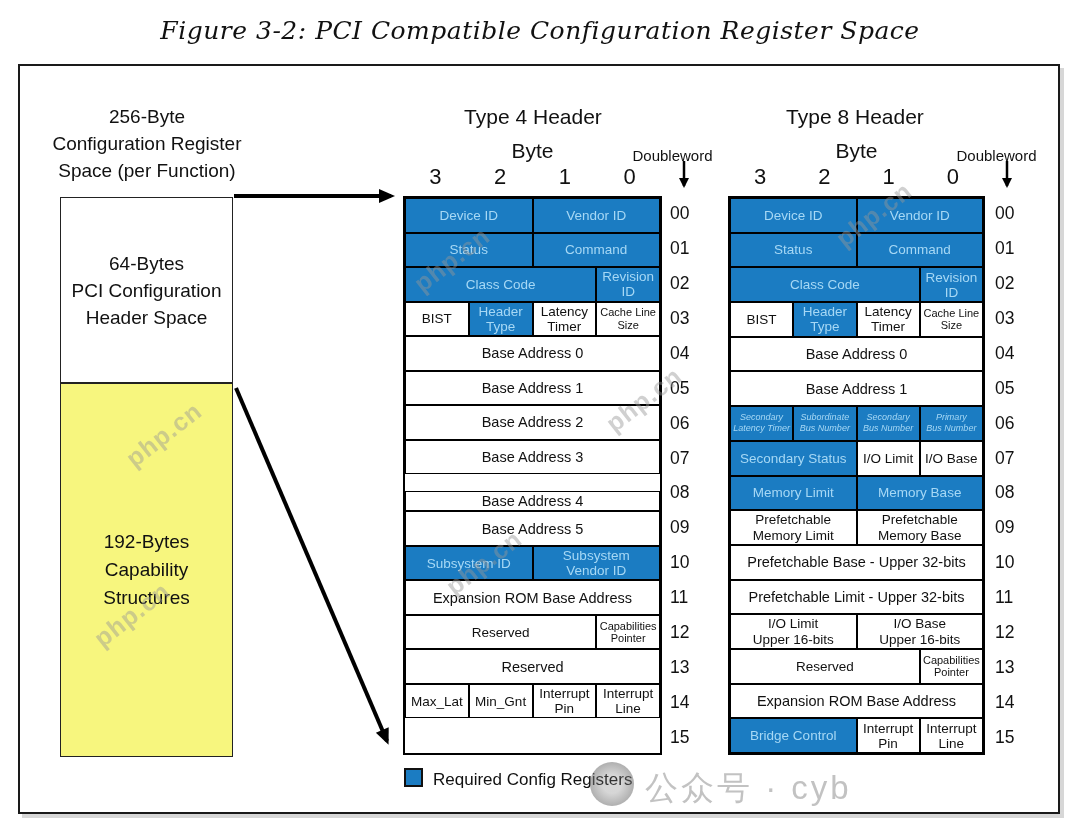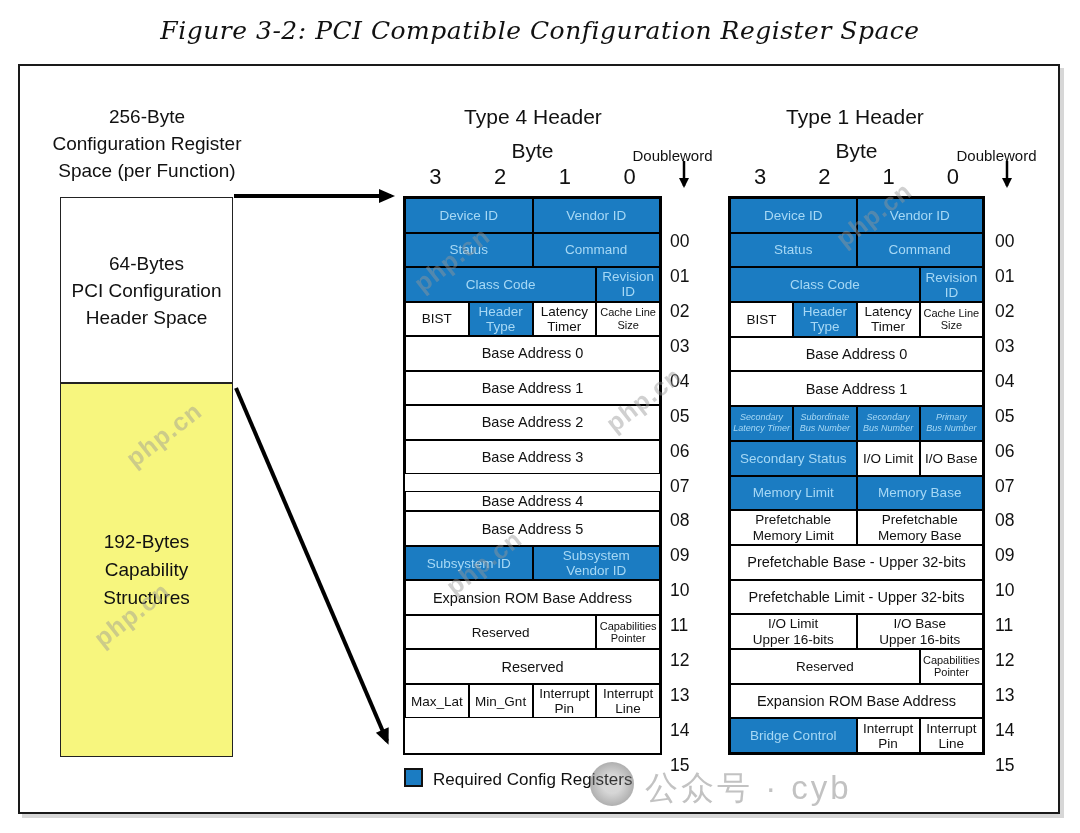--- a/index.html
+++ b/index.html
@@ -39,21 +39,21 @@
     border:2px solid #000;background:#fff;z-index:2;}
   #table0{left:403px;width:259px;}
   #table1{left:728px;width:257px;}
   .cell{border:1px solid #000;display:flex;align-items:center;justify-content:center;
     text-align:center;font-size:13.5px;line-height:1.12;white-space:pre-line;padding:1px;color:#111;background:#fff;}
   .cell.req{background:var(--blue);color:var(--blue-text);}
   .cell.w4{font-size:14.5px;}
   .cell.sm{font-size:11px;}
   .cell.xs{font-size:9px;line-height:1.25;font-style:italic;}
 
-  .dwcol{position:absolute;top:196px;width:36px;height:559px;display:flex;flex-direction:column;z-index:2;margin-top:28px;}
+  .dwcol{position:absolute;top:196px;width:36px;height:559px;display:flex;flex-direction:column;z-index:2;}
   #dw0{left:668px;}
   #dw1{left:993px;}
   .dw-num{flex:1;display:flex;align-items:center;font-size:17.5px;color:#111;padding-left:2px;}
 
   .legend-swatch{position:absolute;left:404px;top:768px;width:19px;height:19px;
     background:var(--blue);border:2px solid #111;z-index:2;}
   .legend-label{position:absolute;left:433px;top:770px;font-size:17px;z-index:2;}
 
   svg.overlay{position:absolute;left:0;top:0;z-index:3;pointer-events:none;}
 
@@ -92,21 +92,21 @@
   <div class="tbl-title" style="left:398px;width:270px;">Type 4 Header</div>
   <div class="byte-label" style="left:403px;width:259px;">Byte</div>
   <div class="dw-label" style="left:620px;width:105px;">Doubleword</div>
   <div class="digits" style="left:403px;width:259px;">
     <span>3</span>
     <span>2</span>
     <span>1</span>
     <span>0</span>
   </div>
 
-  <div class="tbl-title" style="left:720px;width:270px;">Type 1 Header</div>
+  <div class="tbl-title" style="left:720px;width:270px;">Type 8 Header</div>
   <div class="byte-label" style="left:728px;width:257px;">Byte</div>
   <div class="dw-label" style="left:944px;width:105px;">Doubleword</div>
   <div class="digits" style="left:728px;width:257px;">
     <span>3</span>
     <span>2</span>
     <span>1</span>
     <span>0</span>
   </div>
 
   <div class="regtable" id="table0">

